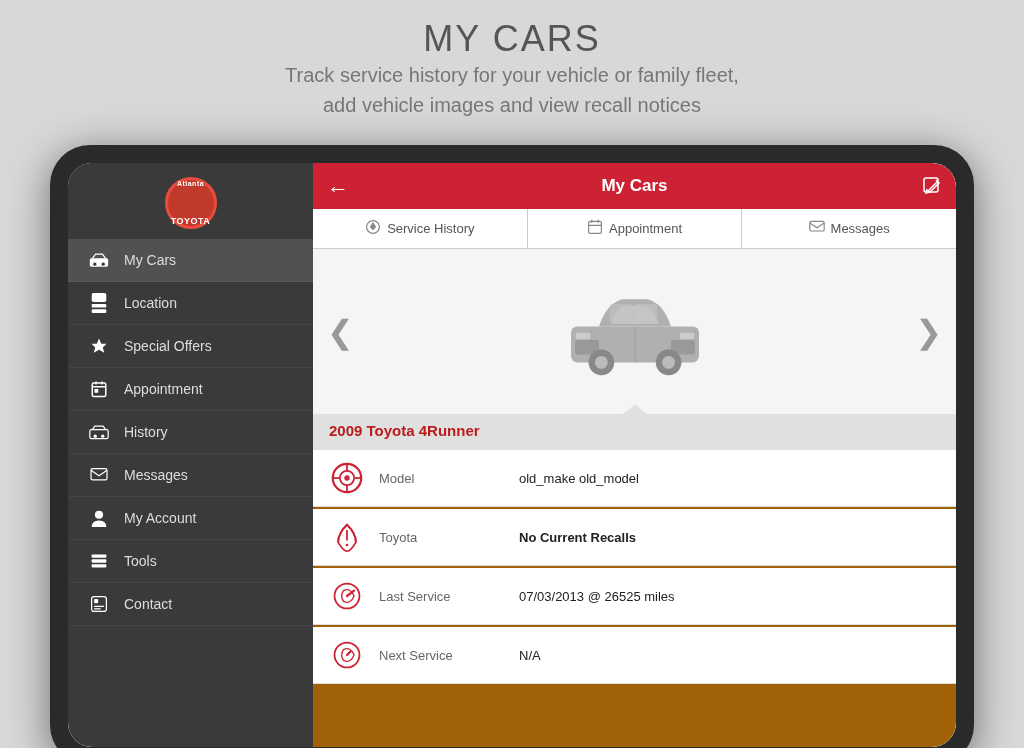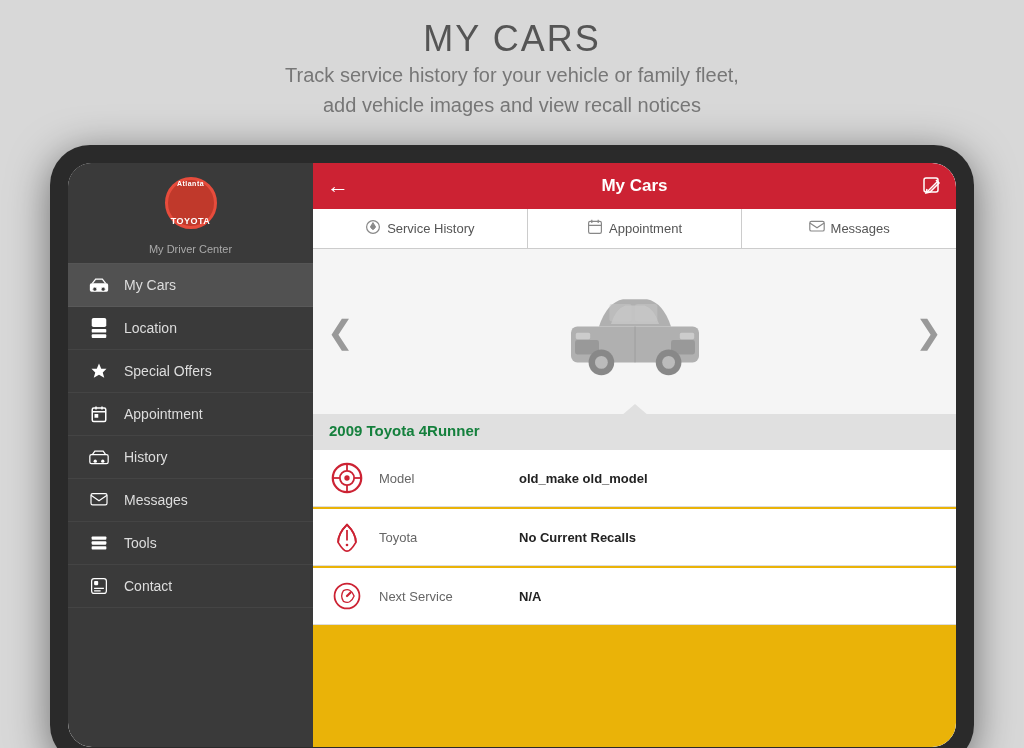--- a/index.html
+++ b/index.html
@@ -262,28 +262,28 @@
       left: 50%;
       transform: translateX(-50%);
       border-left: 14px solid transparent;
       border-right: 14px solid transparent;
       border-bottom: 12px solid #e0e0e0;
     }
 
     .car-name {
       font-size: 15px;
       font-weight: bold;
-      color: #15803d;
+      color: #b91c1c;
     }
 
     
     .info-section {
       flex: 1;
       overflow-y: auto;
-      background: #eab308;
+      background: #a16207;
     }
 
     .info-row {
       display: flex;
       align-items: center;
       padding: 10px 16px;
       border-bottom: 1px solid #ddd;
       background: white;
       margin-bottom: 2px;
     }
@@ -306,21 +306,21 @@
     .info-label {
       color: #666;
       font-size: 13px;
       width: 140px;
       flex-shrink: 0;
     }
 
     .info-value {
       color: #222;
       font-size: 13px;
-      font-weight: 700;
+      font-weight: 400;
     }
 
     .info-value.bold {
       font-weight: bold;
     }
   </style>
 </head>
 <body>
 
 <div class="page-header">
@@ -334,21 +334,20 @@
 <div class="tablet-frame">
   <div class="tablet-screen">
 
     <div class="sidebar">
       <div class="sidebar-logo">
         <div class="logo-circle">
           <span class="logo-text-atlanta">Atlanta</span>
           <span class="logo-text-toyota">TOYOTA</span>
         </div>
       </div>
-      <div class="sidebar-driver-center">My Driver Center</div>
       <div class="sidebar-nav">
 
       <div class="nav-item active">
     <span class="nav-icon">
       <svg width="20" height="16" viewBox="0 0 24 18" fill="white">
                 <rect x="1" y="7" width="22" height="10" rx="2" fill="white"></rect>
                 <path d="M4 7 L8 2 L16 2 L20 7" stroke="white" stroke-width="1.5" fill="none"></path>
                 <circle cx="7" cy="14" r="2.5" fill="#3a3a3a" stroke="white" stroke-width="1"></circle>
                 <circle cx="17" cy="14" r="2.5" fill="#3a3a3a" stroke="white" stroke-width="1"></circle>
               </svg>
@@ -397,20 +396,29 @@
     <span>History</span>
   </div>
           <div class="nav-item">
     <span class="nav-icon">
       <svg width="20" height="16" viewBox="0 0 24 20" fill="none">
                 <rect x="2" y="2" width="20" height="14" rx="2" stroke="white" stroke-width="1.5"></rect>
                 <polyline points="2,4 12,11 22,4" stroke="white" stroke-width="1.5" fill="none"></polyline>
               </svg>
     </span>
     <span>Messages</span>
+  </div>
+          <div class="nav-item">
+    <span class="nav-icon">
+      <svg width="16" height="18" viewBox="0 0 18 22" fill="white">
+                <circle cx="9" cy="7" r="5"></circle>
+                <path d="M0 22 Q0 14 9 14 Q18 14 18 22" fill="white"></path>
+              </svg>
+    </span>
+    <span>My Account</span>
   </div>
           <div class="nav-item">
     <span class="nav-icon">
       <svg width="18" height="18" viewBox="0 0 22 22" fill="none">
                 <rect x="2" y="3" width="18" height="4" rx="1" fill="white"></rect>
                 <rect x="2" y="9" width="18" height="4" rx="1" fill="white"></rect>
                 <rect x="2" y="15" width="18" height="4" rx="1" fill="white"></rect>
               </svg>
     </span>
     <span>Tools</span>
@@ -535,20 +543,31 @@
               </svg>
     </div>
     <span class="info-label">Toyota</span>
     <span class="info-value bold">No Current Recalls</span>
   </div>
           <div class="info-row">
     <div class="info-row-icon">
       <svg viewBox="0 0 36 36" fill="none">
                 <circle cx="18" cy="18" r="14" stroke="#cc2233" stroke-width="2"></circle>
                 <path d="M14 12 Q10 18 14 24 Q22 28 26 18 Q22 8 14 12Z" stroke="#cc2233" stroke-width="1.5" fill="none"></path>
+                <line x1="18" y1="18" x2="26" y2="12" stroke="#cc2233" stroke-width="2.5" stroke-linecap="round"></line>
+              </svg>
+    </div>
+    <span class="info-label">Last Service</span>
+    <span class="info-value">07/03/2013 @ 26525 miles</span>
+  </div>
+          <div class="info-row">
+    <div class="info-row-icon">
+      <svg viewBox="0 0 36 36" fill="none">
+                <circle cx="18" cy="18" r="14" stroke="#cc2233" stroke-width="2"></circle>
+                <path d="M14 12 Q10 18 14 24 Q22 28 26 18 Q22 8 14 12Z" stroke="#cc2233" stroke-width="1.5" fill="none"></path>
                 <line x1="18" y1="18" x2="22" y2="14" stroke="#cc2233" stroke-width="2.5" stroke-linecap="round"></line>
               </svg>
     </div>
     <span class="info-label">Next Service</span>
     <span class="info-value">N/A</span>
   </div>
         </div>
 
     </div>
   </div>

